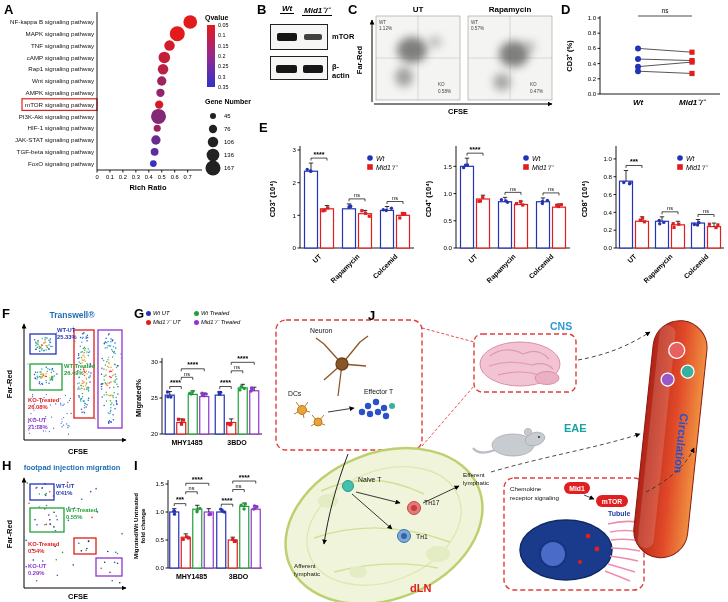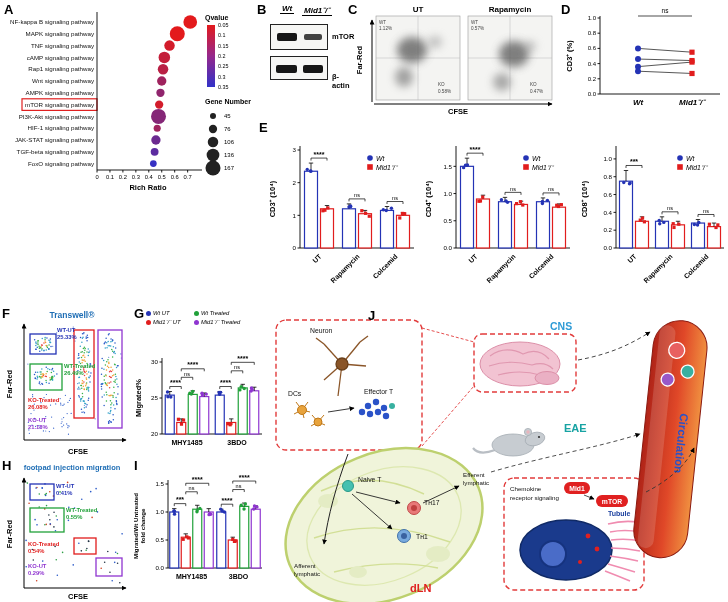--- a/index.html
+++ b/index.html
@@ -140,21 +140,21 @@
     <div class="lane" style="left:46px">Mid1⁻/⁻</div>
     <div class="blotbox" style="top:24px;height:26px">
       <div class="band" style="left:6px;top:8px;width:20px;height:8px"></div>
       <div class="band" style="left:33px;top:9px;width:18px;height:6px;opacity:.8"></div>
     </div>
     <div class="blotlab" style="top:32px">mTOR</div>
     <div class="blotbox" style="top:56px;height:24px">
       <div class="band" style="left:5px;top:8px;width:21px;height:8px"></div>
       <div class="band" style="left:32px;top:8px;width:20px;height:8px"></div>
     </div>
-    <div class="blotlab" style="top:72px">β-actin</div>
+    <div class="blotlab" style="top:62px">β-actin</div>
   </div>
 
   <svg id="svgC" style="left:346px;top:0" width="216" height="118">
     <text class="ptitle" x="72" y="12">UT</text>
     <text class="ptitle" x="164" y="12">Rapamycin</text>
     <g transform="translate(30,16)">
       <rect width="84" height="84" fill="#f4f4f2" stroke="#999" stroke-width="0.6"></rect>
       <line x1="42" y1="0" x2="42" y2="84" stroke="#bbb" stroke-width="0.5"></line>
       <line x1="0" y1="42" x2="84" y2="42" stroke="#bbb" stroke-width="0.5"></line>
       <ellipse cx="36" cy="34" rx="15" ry="13" fill="#585858" opacity="0.75" filter="url(#blurC)"></ellipse>

